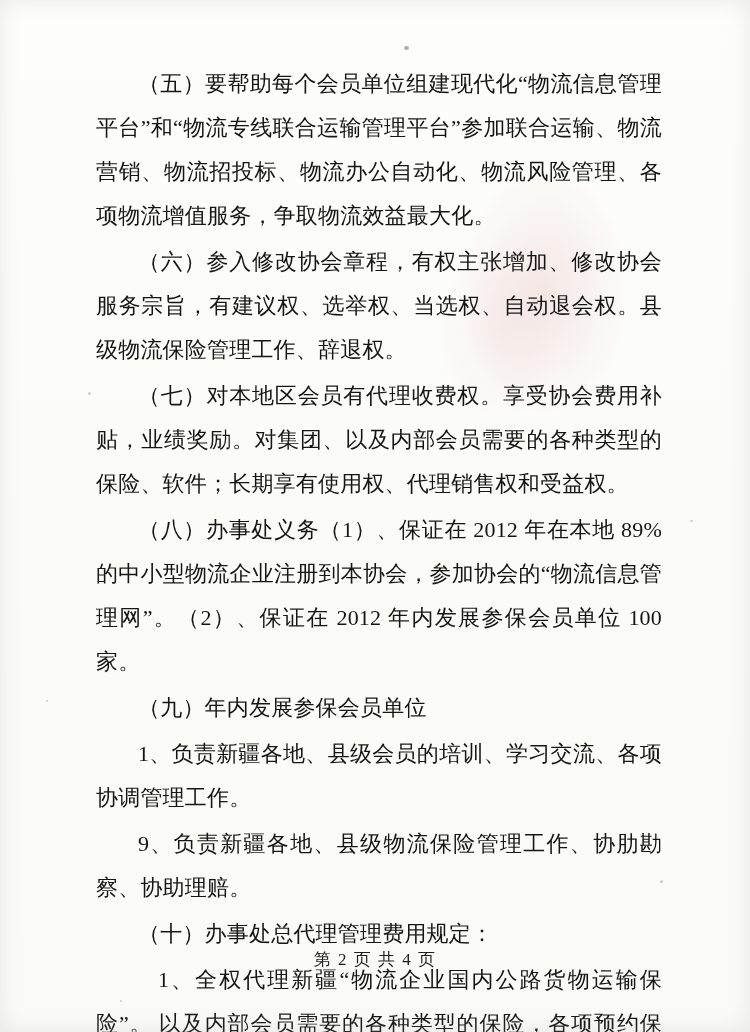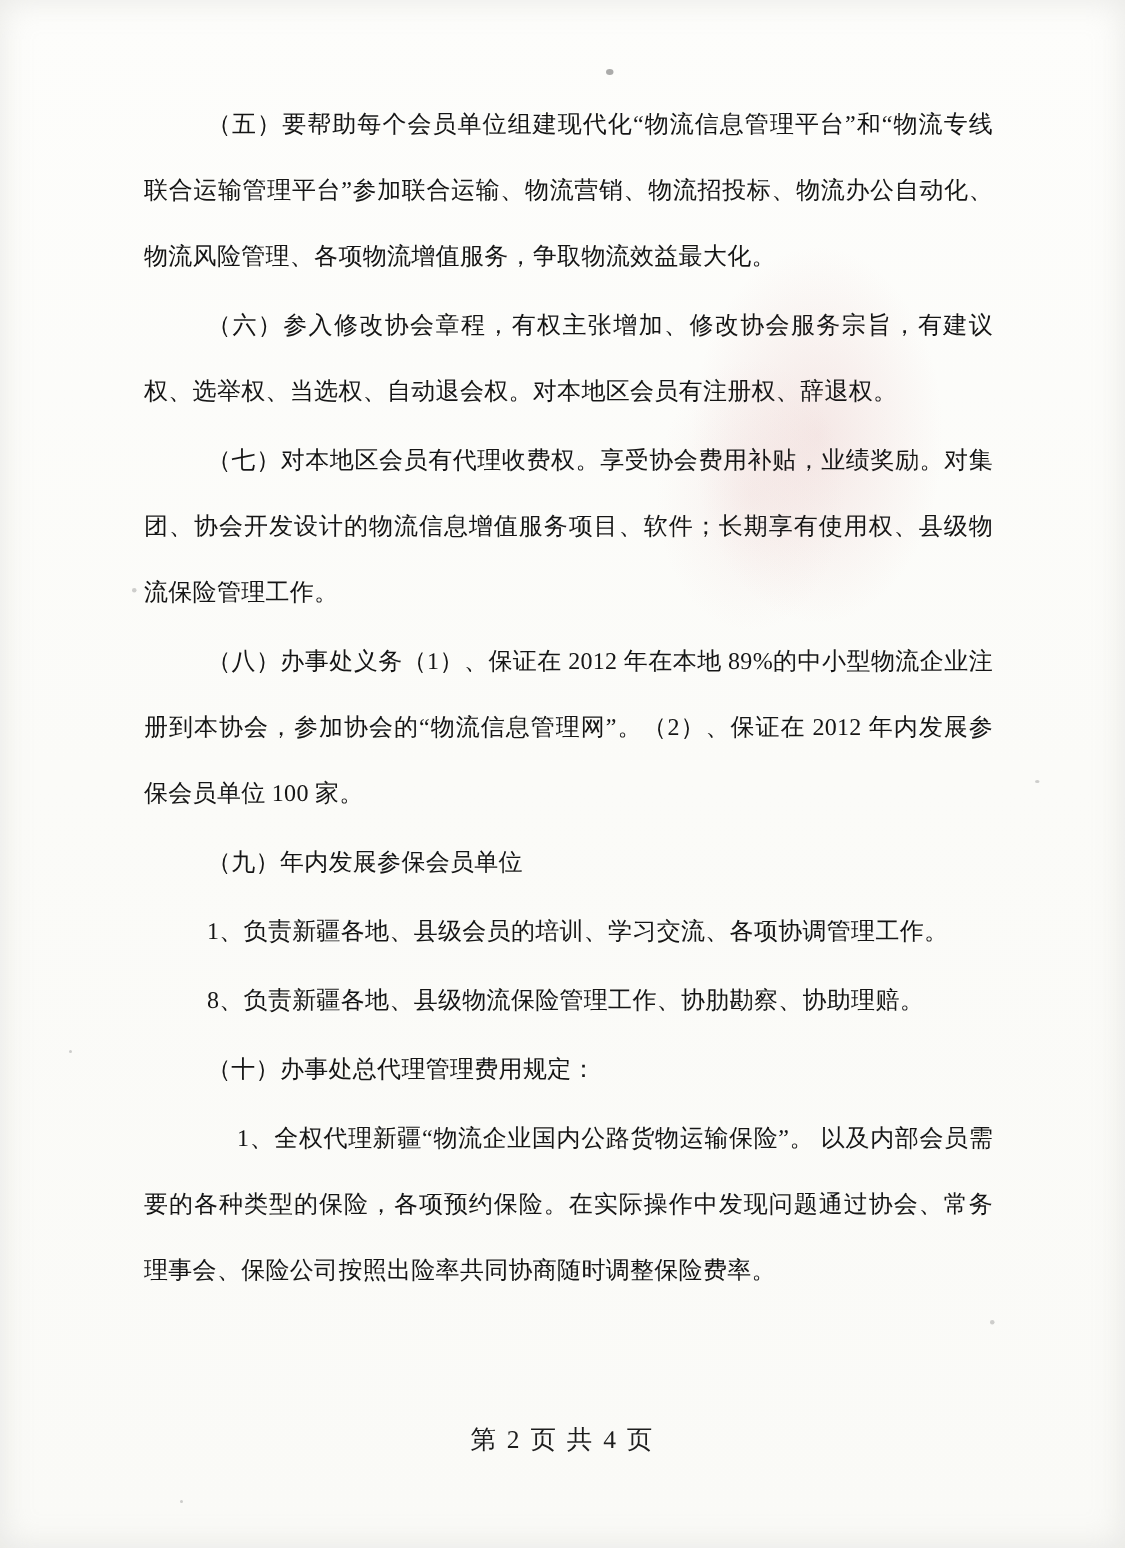--- a/index.html
+++ b/index.html
@@ -25,21 +25,21 @@
       linear-gradient(180deg, #fdfdfb 0%, #fbfbf8 50%, #fafaf7 100%);
   }
   .doc-body {
     position: absolute;
     left: 96px;
     top: 62px;
     width: 566px;
   }
   p.para {
     margin: 0 0 2px 0;
-    font-size: 16px;
+    font-size: 22px;
     line-height: 44px;
     letter-spacing: 0.2px;
     text-align: justify;
     text-justify: inter-character;
     color: #151515;
   }
   p.indent {
     text-indent: 42px;
   }
   p.indent2 {
@@ -75,26 +75,26 @@
     pointer-events: none;
   }
 </style>
 </head>
 <body>
 
 <div class="scan-page"></div>
 
 <div class="doc-body">
   <p class="para indent">（五）要帮助每个会员单位组建现代化“物流信息管理平台”和“物流专线联合运输管理平台”参加联合运输、物流营销、物流招投标、物流办公自动化、物流风险管理、各项物流增值服务，争取物流效益最大化。</p>
-  <p class="para indent">（六）参入修改协会章程，有权主张增加、修改协会服务宗旨，有建议权、选举权、当选权、自动退会权。对本地区会员有注册权、辞退权。</p>
-  <p class="para indent">（七）对本地区会员有代理收费权。享受协会费用补贴，业绩奖励。对集团、协会开发设计的物流信息增值服务项目、软件；长期享有使用权、县级物流保险管理工作。</p>
+  <p class="para indent">（六）参入修改协会章程，有权主张增加、修改协会服务宗旨，有建议权、选举权、当选权、自动退会权。县级物流保险管理工作、辞退权。</p>
+  <p class="para indent">（七）对本地区会员有代理收费权。享受协会费用补贴，业绩奖励。对集团、以及内部会员需要的各种类型的保险、软件；长期享有使用权、代理销售权和受益权。</p>
   <p class="para indent">（八）办事处义务（1）、保证在 2012 年在本地 89%的中小型物流企业注册到本协会，参加协会的“物流信息管理网”。（2）、保证在 2012 年内发展参保会员单位 100 家。</p>
   <p class="para indent">（九）年内发展参保会员单位</p>
   <p class="para indent">1、负责新疆各地、县级会员的培训、学习交流、各项协调管理工作。</p>
-  <p class="para indent">8、负责新疆各地、县级物流保险管理工作、协肋勘察、协助理赔。</p>
+  <p class="para indent">9、负责新疆各地、县级物流保险管理工作、协肋勘察、协助理赔。</p>
   <p class="para indent">（十）办事处总代理管理费用规定：</p>
   <p class="para indent2">1、全权代理新疆“物流企业国内公路货物运输保险”。 以及内部会员需要的各种类型的保险，各项预约保险。在实际操作中发现问题通过协会、常务理事会、保险公司按照出险率共同协商随时调整保险费率。</p>
 </div>
 
 <div class="footer">第 2 页 共 4 页</div>
 
 <div class="speck s1"></div>
 <div class="speck s2"></div>
 <div class="speck s3"></div>
 <div class="speck s4"></div>

